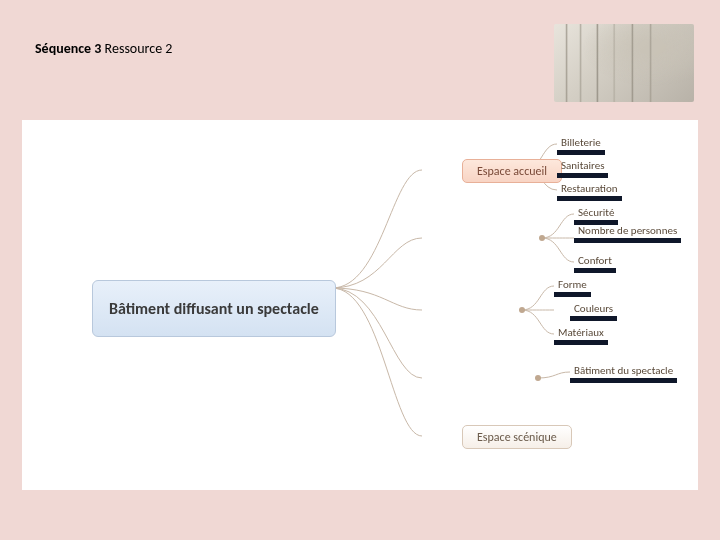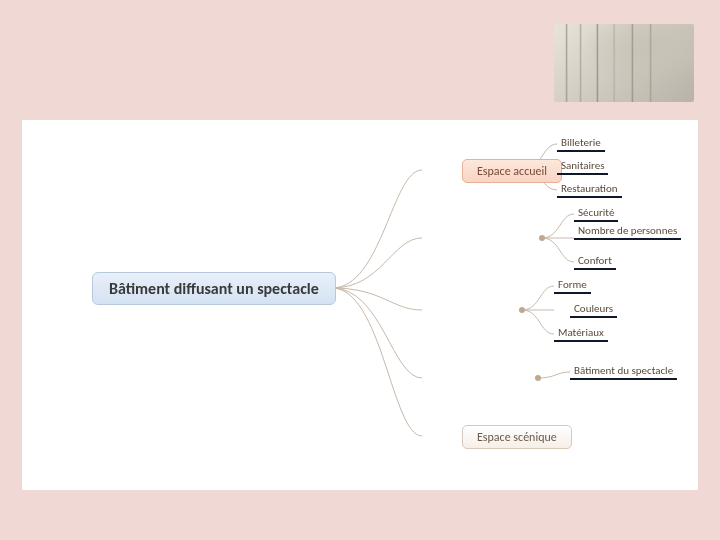--- a/index.html
+++ b/index.html
@@ -56,65 +56,68 @@
   .node {
     position: absolute;
     border-radius: 5px;
     padding: 5px 12px;
     font-size: 12px;
     white-space: nowrap;
     margin-left: 40px;
   }
   .root {
     left: 30px;
-    top: 152px;
+    top: 160px;
     font-size: 16px;
     font-weight: bold;
     color: #3a3a3a;
     background: linear-gradient(#e8f0fa, #d4e2f2);
     border: 1px solid #b8c8dc;
-    padding: 6px 16px;
+    padding: 18px 16px;
     border-radius: 6px;
   }
   .branch {
     background: linear-gradient(#fff, #f6efe8);
     border: 1px solid #d8c8b8;
     color: #6a5a4a;
     font-size: 12px;
     padding: 4px 14px;
   }
   .highlight {
     background: linear-gradient(#fde8dc, #f8d4c4);
     border: 1px solid #e8b098;
     color: #7a4a38;
   }
   .leaf {
     position: absolute;
     font-size: 11px;
     color: #5a4a3a;
     white-space: nowrap;
-    border-bottom: 2px solid #0f172a;
+    border-bottom: 5px solid #0f172a;
     padding: 0 4px 1px 4px;
     text-align: center;
   }
   svg.connectors {
     position: absolute;
     inset: 0;
     width: 100%;
     height: 100%;
     pointer-events: none;
   }
   .dot {
     fill: #c0a890;
   }
 </style>
 </head>
 <body>
 
 <div class="header">
+  <div class="sequence">
+    <span>Séquence 3</span><span class="light"> Ressource 2</span>
+  </div>
 </div>
 
 <div class="header-image"></div>
 
 <div class="diagram-area">
 
   <svg class="connectors" viewBox="0 0 676 370">
 
     <path d="M 310 168 C 360 168, 370 50, 400 50" stroke="#c8b8a8" fill="none" stroke-width="1"></path>
     <path d="M 310 168 C 360 168, 370 118, 400 118" stroke="#c8b8a8" fill="none" stroke-width="1"></path>

